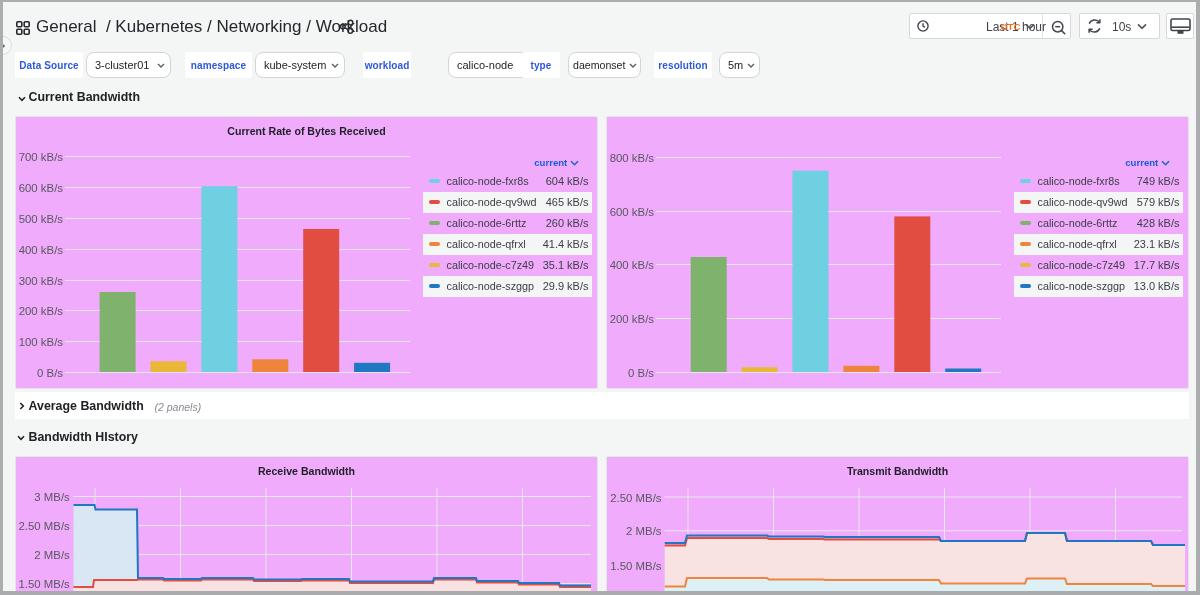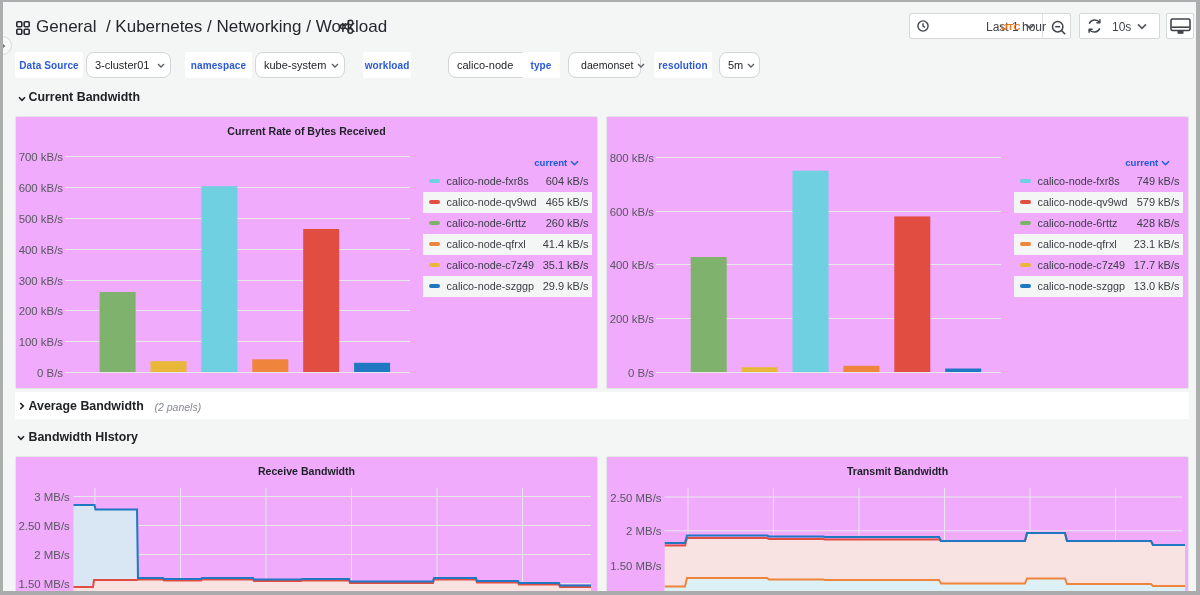--- a/index.html
+++ b/index.html
@@ -106,21 +106,21 @@
         <path d="M1 0.9l3 3 3-3"></path>
       </svg>
     </span></div>
 <div class="abs vlabel" style="left:363px;width:48px;">workload</div>
 <div class="abs vval" style="left:420px;width:88px;margin-left:28px;">calico-node<span class="chev">
       <svg width="8" height="5" viewBox="0 0 8 5" fill="none" stroke="#5a5e64" stroke-width="1.4">
         <path d="M1 0.9l3 3 3-3"></path>
       </svg>
     </span></div>
 <div class="abs vlabel" style="left:522px;width:38px;">type</div>
-<div class="abs vval" style="left:568px;width:73px;padding-left:12px;font-size:10.6px;">daemonset<span class="chev">
+<div class="abs vval" style="left:568px;width:73px;padding-left:4px;font-size:10.6px;">daemonset<span class="chev">
       <svg width="8" height="5" viewBox="0 0 8 5" fill="none" stroke="#5a5e64" stroke-width="1.4">
         <path d="M1 0.9l3 3 3-3"></path>
       </svg>
     </span></div>
 <div class="abs vlabel" style="left:654px;width:58px;">resolution</div>
 <div class="abs vval" style="left:719px;width:41px;">5m<span class="chev">
       <svg width="8" height="5" viewBox="0 0 8 5" fill="none" stroke="#5a5e64" stroke-width="1.4">
         <path d="M1 0.9l3 3 3-3"></path>
       </svg>
     </span></div>

